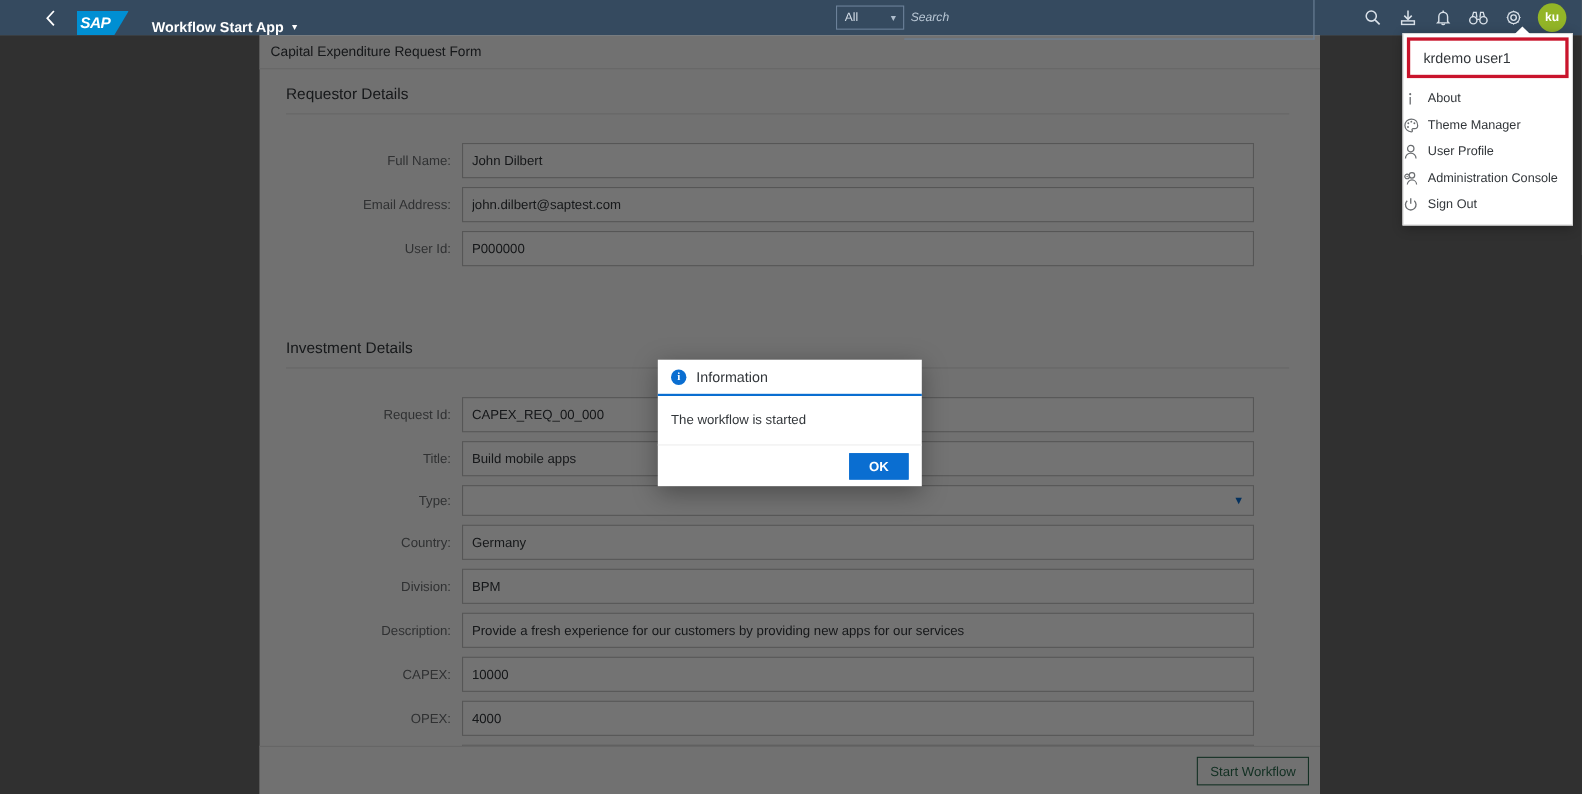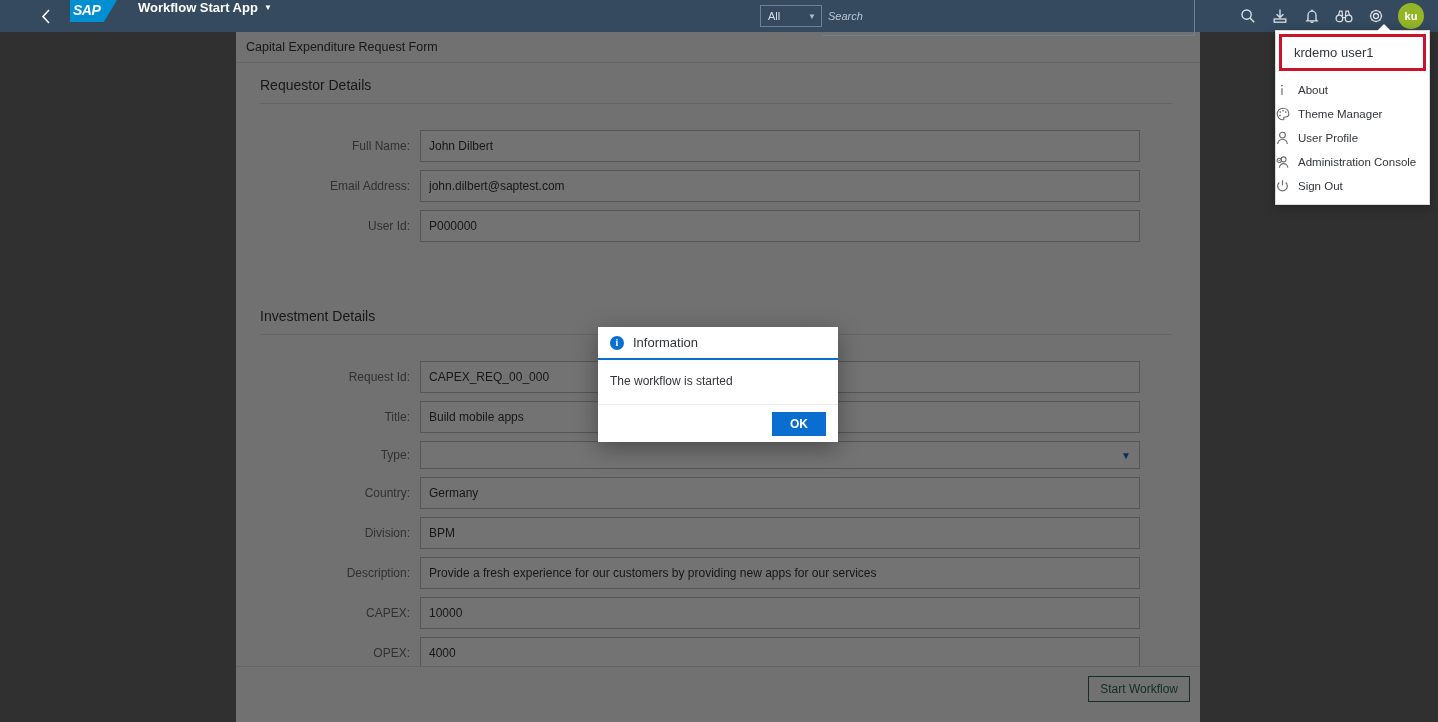--- a/index.html
+++ b/index.html
@@ -8,21 +8,21 @@
     font-family: "Liberation Sans", sans-serif;
     overflow: hidden;
     background: #6a6a6a;
   }
 
   
   #shell-header {
     position: absolute; top: 0; left: 0;
     width: 1438px; height: 32px;
     background: #354a5f;
-    display: flex; align-items: flex-start;
+    display: flex; align-items: flex-end;
     z-index: 40;
   }
   .hdr-back {
     width: 32px; height: 32px;
     display: flex; align-items: center; justify-content: center;
     color: #fff; cursor: pointer;
     margin-left: 30px;
   }
   .hdr-back svg { display: block; }
   .sap-logo {
@@ -210,21 +210,21 @@
     width: 720px; height: 28px;
     border: 1px solid #bfbfbf;
     background: #fff;
     display: flex; align-items: center; justify-content: flex-end;
     padding-right: 8px;
     cursor: pointer;
   }
   .fselect-wrap .chev { color: #0a6ed1; font-size: 10px; }
 
   .page-footer {
-    position: absolute; left: 0; bottom: 12px;
+    position: absolute; left: 0; bottom: 0;
     width: 964px; height: 44px;
     background: #fbfbfb;
     border-top: 1px solid #e0e0e0;
     display: flex; align-items: center; justify-content: flex-end;
     padding-right: 10px;
   }
   .btn-start {
     height: 26px;
     padding: 0 11px;
     border: 1px solid #2b6b4f;

